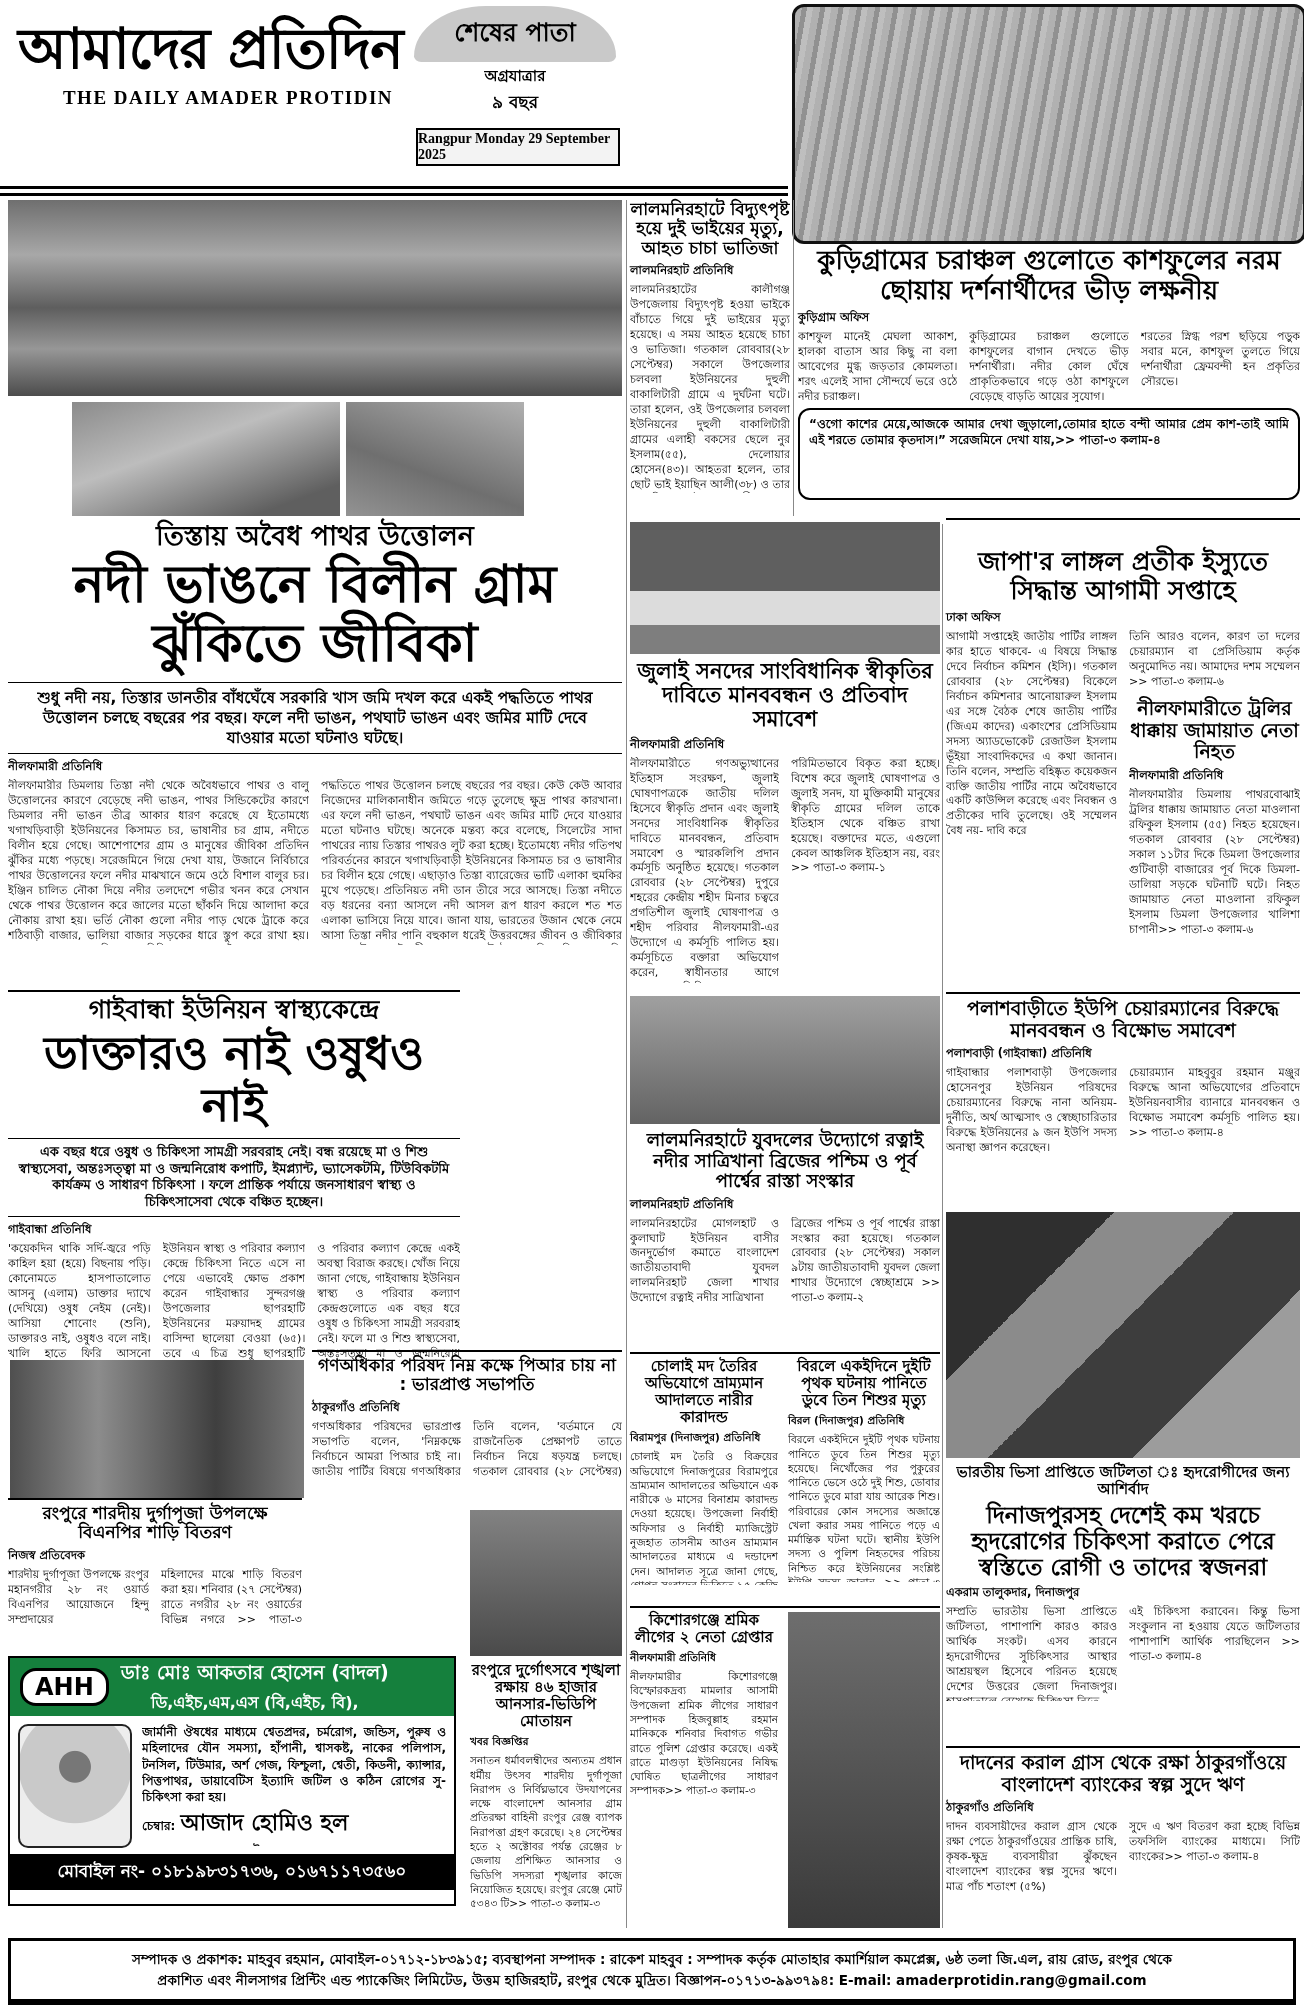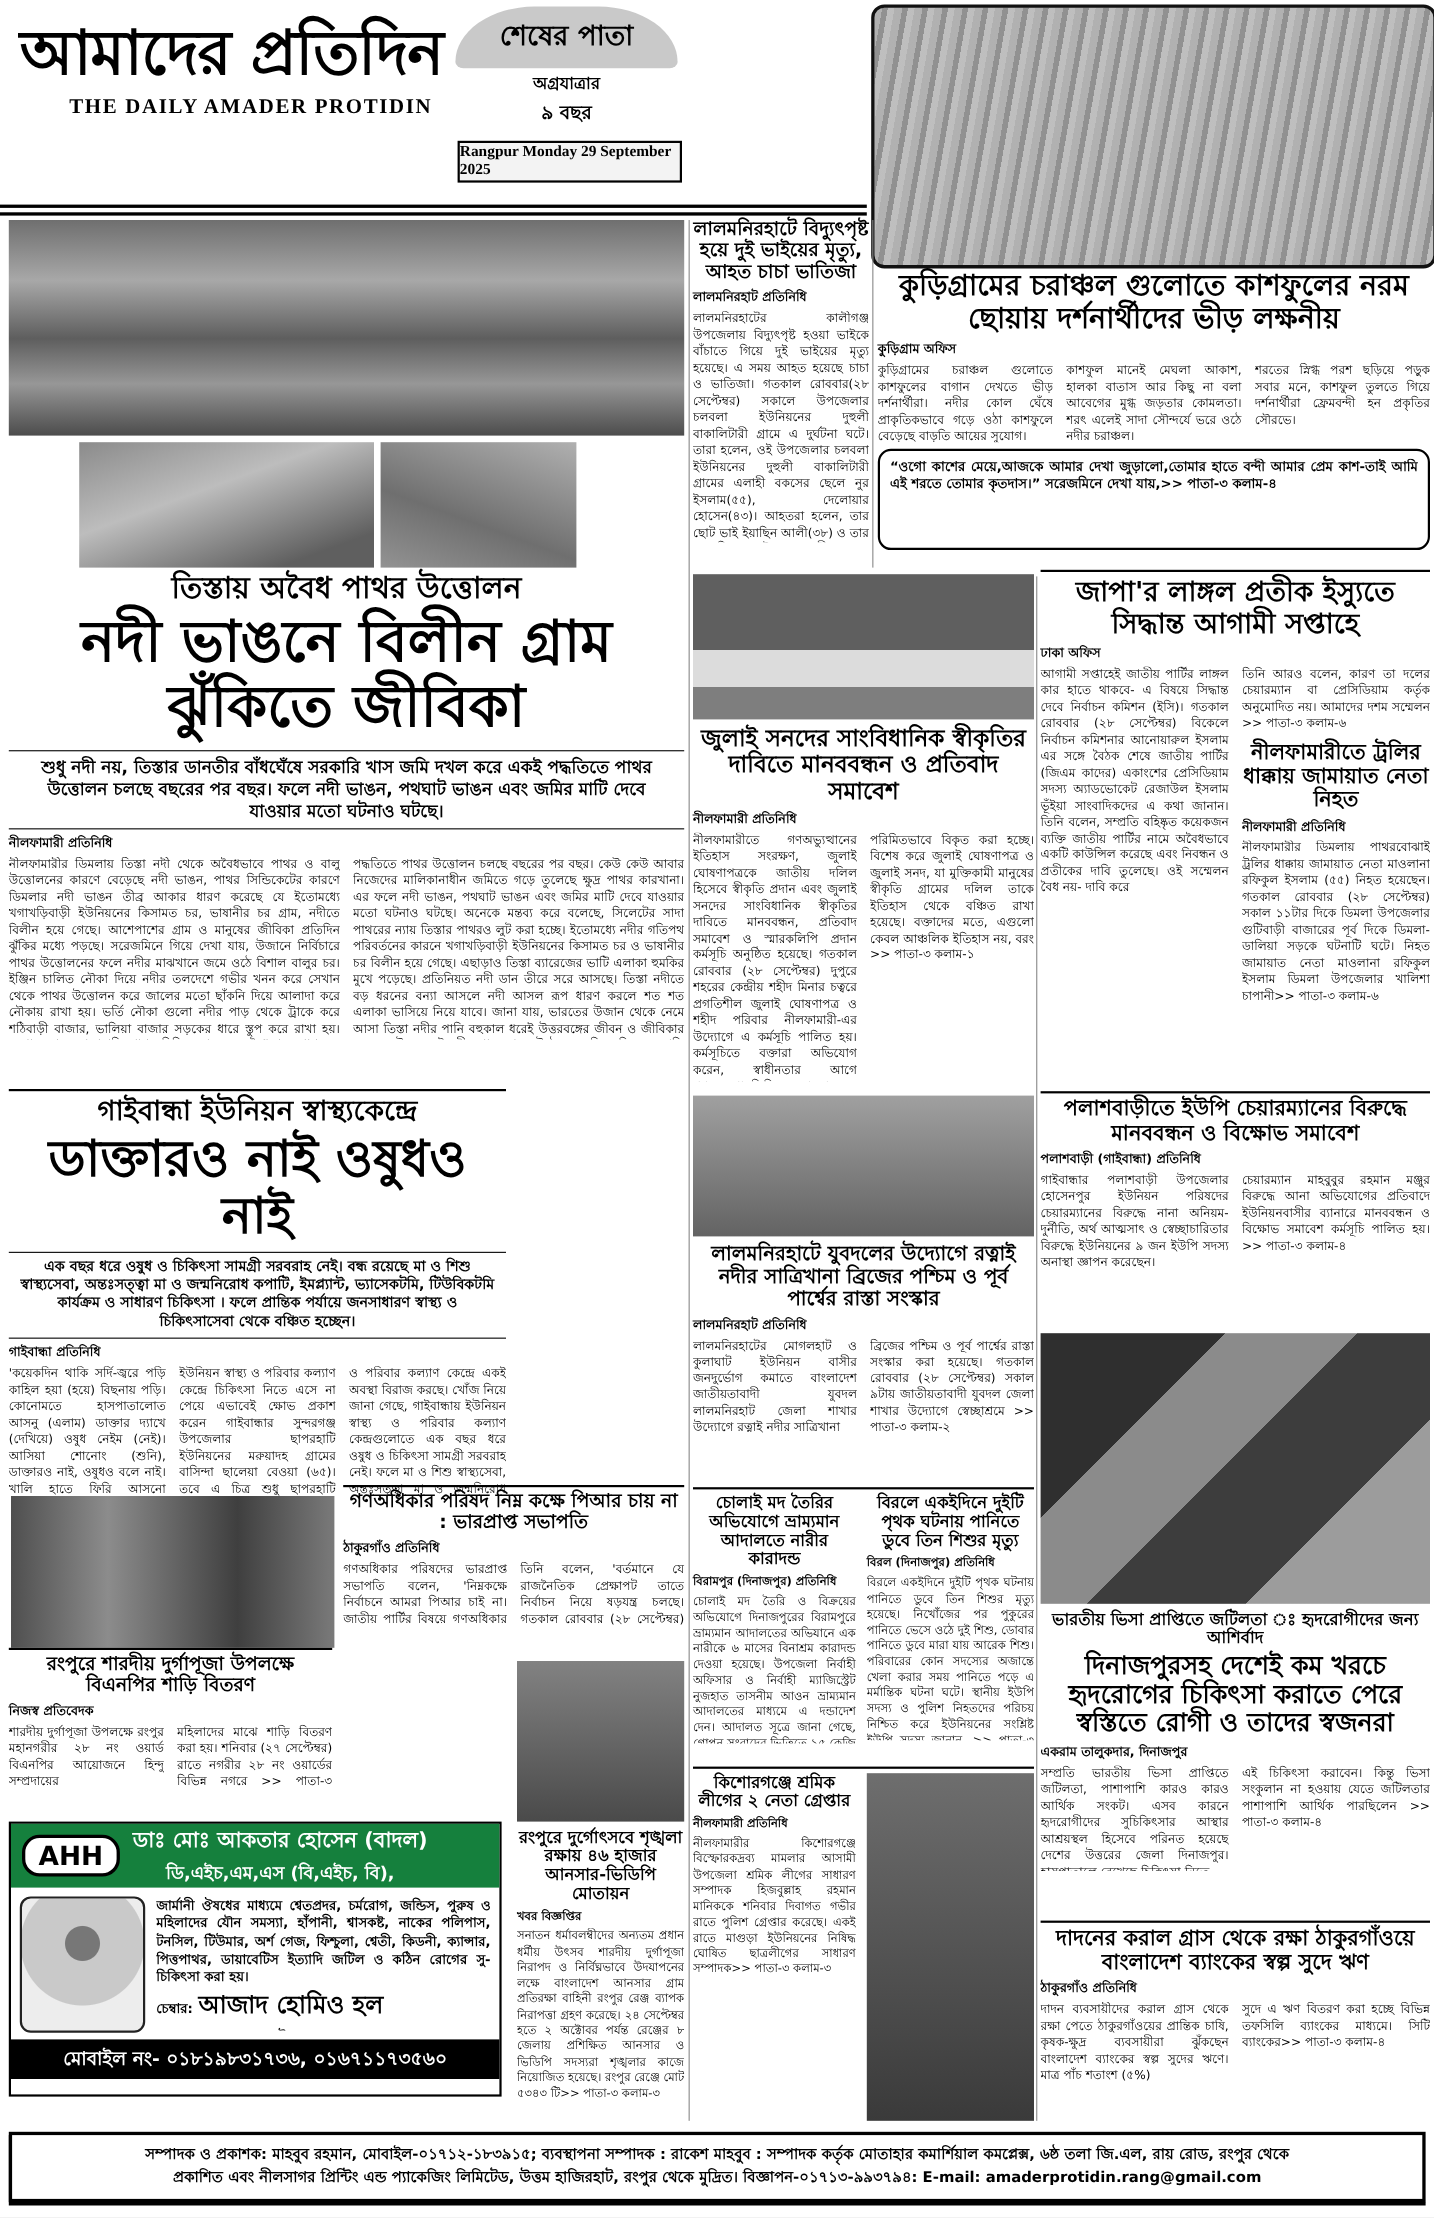--- a/index.html
+++ b/index.html
@@ -76,22 +76,22 @@
   <section class="abs" style="left:630px;top:200px;width:160px;height:316px;">
     <h2 class="head" style="font-size:17px;">লালমনিরহাটে বিদ্যুৎপৃষ্ট হয়ে দুই ভাইয়ের মৃত্যু, আহত চাচা ভাতিজা</h2>
     <div class="byline">লালমনিরহাট প্রতিনিধি</div>
     <div class="body" style="height:210px;">লালমনিরহাটের কালীগঞ্জ উপজেলায় বিদ্যুৎপৃষ্ট হওয়া ভাইকে বাঁচাতে গিয়ে দুই ভাইয়ের মৃত্যু হয়েছে। এ সময় আহত হয়েছে চাচা ও ভাতিজা। গতকাল রোববার(২৮ সেপ্টেম্বর) সকালে উপজেলার চলবলা ইউনিয়নের দুহুলী বাকালিটারী গ্রামে এ দুর্ঘটনা ঘটে। তারা হলেন, ওই উপজেলার চলবলা ইউনিয়নের দুহুলী বাকালিটারী গ্রামের এলাহী বকসের ছেলে নুর ইসলাম(৫৫), দেলোয়ার হোসেন(৪৩)। আহতরা হলেন, তার ছোট ভাই ইয়াছিন আলী(৩৮) ও তার চাচা সিরাজুল ইসলাম। স্থানীয়রা &gt;&gt; পাতা-৩ কলাম-১</div>
   </section>
 
   <section class="abs" style="left:798px;top:246px;width:502px;">
     <h2 class="head" style="font-size:26px;">কুড়িগ্রামের চরাঞ্চল গুলোতে কাশফুলের নরম ছোয়ায় দর্শনার্থীদের ভীড় লক্ষনীয়</h2>
     <div class="byline">কুড়িগ্রাম অফিস</div>
     <div class="cols" style="height:72px;">
+      <div class="col body">কাশফুল মানেই মেঘলা আকাশ, হালকা বাতাস আর কিছু না বলা আবেগের মুগ্ধ জড়তার কোমলতা। শরৎ এলেই সাদা সৌন্দর্যে ভরে ওঠে নদীর চরাঞ্চল।</div>
       <div class="col body">কুড়িগ্রামের চরাঞ্চল গুলোতে কাশফুলের বাগান দেখতে ভীড় দর্শনার্থীরা। নদীর কোল ঘেঁষে প্রাকৃতিকভাবে গড়ে ওঠা কাশফুলে বেড়েছে বাড়তি আয়ের সুযোগ।</div>
-      <div class="col body">কাশফুল মানেই মেঘলা আকাশ, হালকা বাতাস আর কিছু না বলা আবেগের মুগ্ধ জড়তার কোমলতা। শরৎ এলেই সাদা সৌন্দর্যে ভরে ওঠে নদীর চরাঞ্চল।</div>
       <div class="col body">শরতের স্নিগ্ধ পরশ ছড়িয়ে পড়ুক সবার মনে, কাশফুল তুলতে গিয়ে দর্শনার্থীরা ফ্রেমবন্দী হন প্রকৃতির সৌরভে।</div>
     </div>
     <div class="poembox" style="height:74px;margin-top:6px;">
       <div class="col">“ওগো কাশের মেয়ে,আজকে আমার দেখা জুড়ালো,তোমার হাতে বন্দী আমার প্রেম কাশ-তাই আমি এই শরতে তোমার কৃতদাস।” সরেজমিনে দেখা যায়,&gt;&gt; পাতা-৩ কলাম-৪</div>
     </div>
   </section>
 
   <section class="abs" style="left:8px;top:520px;width:614px;">
     <div class="kicker" style="font-size:27px;">তিস্তায় অবৈধ পাথর উত্তোলন</div>
     <h1 class="head" style="font-size:52px;margin-top:4px;">নদী ভাঙনে বিলীন গ্রাম ঝুঁকিতে জীবিকা</h1>
@@ -106,21 +106,21 @@
   <section class="abs" style="left:630px;top:522px;width:310px;">
     <div class="ph p-protest" style="width:310px;height:132px;"></div>
     <h2 class="head" style="font-size:21px;margin-top:6px;">জুলাই সনদের সাংবিধানিক স্বীকৃতির দাবিতে মানববন্ধন ও প্রতিবাদ সমাবেশ</h2>
     <div class="byline">নীলফামারী প্রতিনিধি</div>
     <div class="cols" style="height:226px;">
       <div class="col body">নীলফামারীতে গণঅভ্যুত্থানের ইতিহাস সংরক্ষণ, জুলাই ঘোষণাপত্রকে জাতীয় দলিল হিসেবে স্বীকৃতি প্রদান এবং জুলাই সনদের সাংবিধানিক স্বীকৃতির দাবিতে মানববন্ধন, প্রতিবাদ সমাবেশ ও স্মারকলিপি প্রদান কর্মসূচি অনুষ্ঠিত হয়েছে। গতকাল রোববার (২৮ সেপ্টেম্বর) দুপুরে শহরের কেন্দ্রীয় শহীদ মিনার চত্বরে প্রগতিশীল জুলাই ঘোষণাপত্র ও শহীদ পরিবার নীলফামারী-এর উদ্যোগে এ কর্মসূচি পালিত হয়। কর্মসূচিতে বক্তারা অভিযোগ করেন, স্বাধীনতার আগে গণঅভ্যুত্থানভিত্তিক আন্দোলনের ইতিহাস</div>
       <div class="col body">পরিমিতভাবে বিকৃত করা হচ্ছে। বিশেষ করে জুলাই ঘোষণাপত্র ও জুলাই সনদ, যা মুক্তিকামী মানুষের স্বীকৃতি গ্রামের দলিল তাকে ইতিহাস থেকে বঞ্চিত রাখা হয়েছে। বক্তাদের মতে, এগুলো কেবল আঞ্চলিক ইতিহাস নয়, বরং &gt;&gt; পাতা-৩ কলাম-১</div>
     </div>
   </section>
 
-  <section class="abs" style="left:946px;top:524px;width:354px;">
+  <section class="abs" style="left:946px;top:548px;width:354px;">
     <h2 class="head" style="font-size:25px;">জাপা'র লাঙ্গল প্রতীক ইস্যুতে সিদ্ধান্ত আগামী সপ্তাহে</h2>
     <div class="byline">ঢাকা অফিস</div>
     <div class="cols" style="height:360px;">
       <div class="col body">আগামী সপ্তাহেই জাতীয় পার্টির লাঙ্গল কার হাতে থাকবে- এ বিষয়ে সিদ্ধান্ত দেবে নির্বাচন কমিশন (ইসি)। গতকাল রোববার (২৮ সেপ্টেম্বর) বিকেলে নির্বাচন কমিশনার আনোয়ারুল ইসলাম এর সঙ্গে বৈঠক শেষে জাতীয় পার্টির (জিএম কাদের) একাংশের প্রেসিডিয়াম সদস্য অ্যাডভোকেট রেজাউল ইসলাম ভূঁইয়া সাংবাদিকদের এ কথা জানান। তিনি বলেন, সম্প্রতি বহিষ্কৃত কয়েকজন ব্যক্তি জাতীয় পার্টির নামে অবৈধভাবে একটি কাউন্সিল করেছে এবং নিবন্ধন ও প্রতীকের দাবি তুলেছে। ওই সম্মেলন বৈধ নয়- দাবি করে</div>
       <div class="col">
         <div class="body" style="height:62px;">তিনি আরও বলেন, কারণ তা দলের চেয়ারম্যান বা প্রেসিডিয়াম কর্তৃক অনুমোদিত নয়। আমাদের দশম সম্মেলন &gt;&gt; পাতা-৩ কলাম-৬</div>
         <h3 class="head" style="font-size:19px;margin-top:6px;">নীলফামারীতে ট্রলির ধাক্কায় জামায়াত নেতা নিহত</h3>
         <div class="byline">নীলফামারী প্রতিনিধি</div>
         <div class="body" style="height:168px;">নীলফামারীর ডিমলায় পাথরবোঝাই ট্রলির ধাক্কায় জামায়াত নেতা মাওলানা রফিকুল ইসলাম (৫৫) নিহত হয়েছেন। গতকাল রোববার (২৮ সেপ্টেম্বর) সকাল ১১টার দিকে ডিমলা উপজেলার গুটিবাড়ী বাজারের পূর্ব দিকে ডিমলা-ডালিয়া সড়কে ঘটনাটি ঘটে। নিহত জামায়াত নেতা মাওলানা রফিকুল ইসলাম ডিমলা উপজেলার খালিশা চাপানী&gt;&gt; পাতা-৩ কলাম-৬</div>
       </div>

